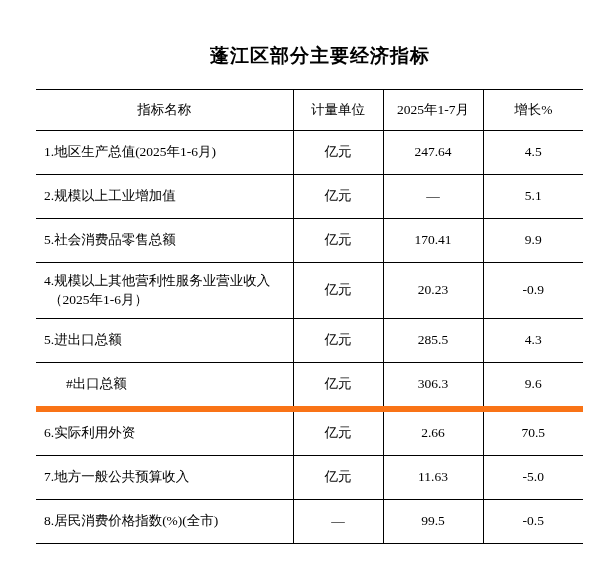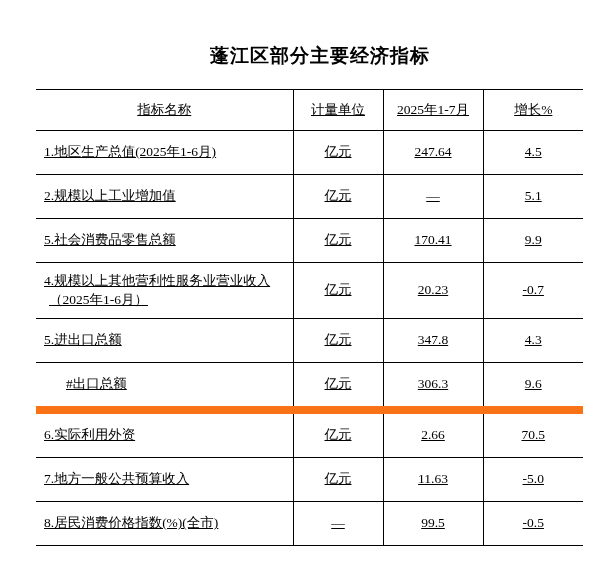--- a/index.html
+++ b/index.html
@@ -43,32 +43,31 @@
   table.econ col.c2 { width: 90px; }
   table.econ col.c3 { width: 100px; }
   table.econ col.c4 { width: 100px; }
   table.econ th, table.econ td {
     border-top: 1.5px solid #000;
     padding: 0;
     font-weight: normal;
     text-align: center;
     vertical-align: middle;
     line-height: 1.35;
-    text-decoration: underline;
   }
   table.econ th + th, table.econ td + td {
     border-left: 1.5px solid #000;
   }
   table.econ tr:last-child td {
     border-bottom: 1.5px solid #000;
   }
   table.econ tr.header th { height: 40px; }
   table.econ tr.normal td { height: 43px; }
   table.econ tr.tall td { height: 55px; }
-  table.econ tr.thick-bottom td { border-bottom: 8px solid #f97316; }
+  table.econ tr.thick-bottom td { border-bottom: 6px solid #f97316; }
   table.econ td.name-cell {
     text-align: left;
     padding-left: 8px;
     padding-right: 6px;
     margin-left: 28px;
   }
   table.econ td.name-cell.sub {
     padding-left: 30px;
   }
   .name-line2 {
@@ -120,27 +119,27 @@
         <td>9.9</td>
       </tr>
 
       <tr class="tall">
         <td class="name-cell">
           <span>4.规模以上其他营利性服务业营业收入</span>
           <span class="name-line2">（2025年1-6月）</span>
         </td>
         <td>亿元</td>
         <td>20.23</td>
-        <td>-0.7</td>
+        <td>-0.9</td>
       </tr>
 
       <tr class="normal">
         <td class="name-cell">5.进出口总额</td>
         <td>亿元</td>
-        <td>347.8</td>
+        <td>285.5</td>
         <td>4.3</td>
       </tr>
 
       <tr class="normal thick-bottom">
         <td class="name-cell sub">#出口总额</td>
         <td>亿元</td>
         <td>306.3</td>
         <td>9.6</td>
       </tr>
 

